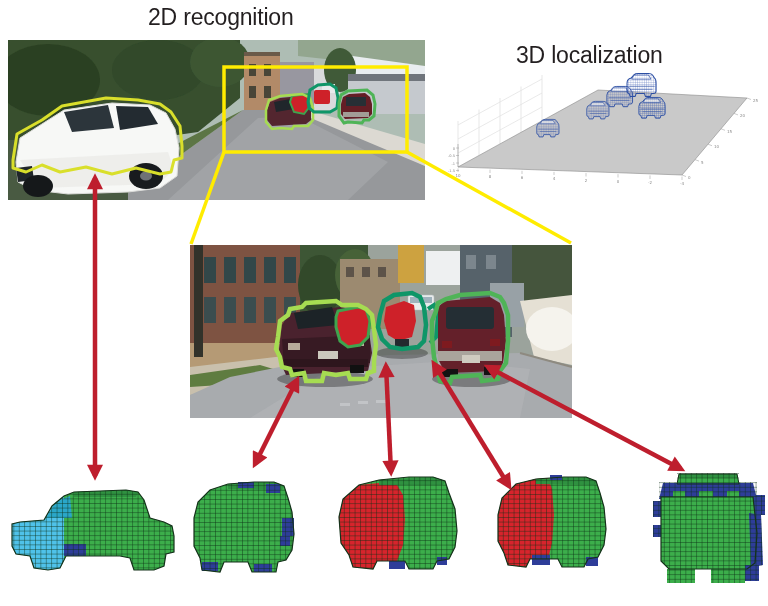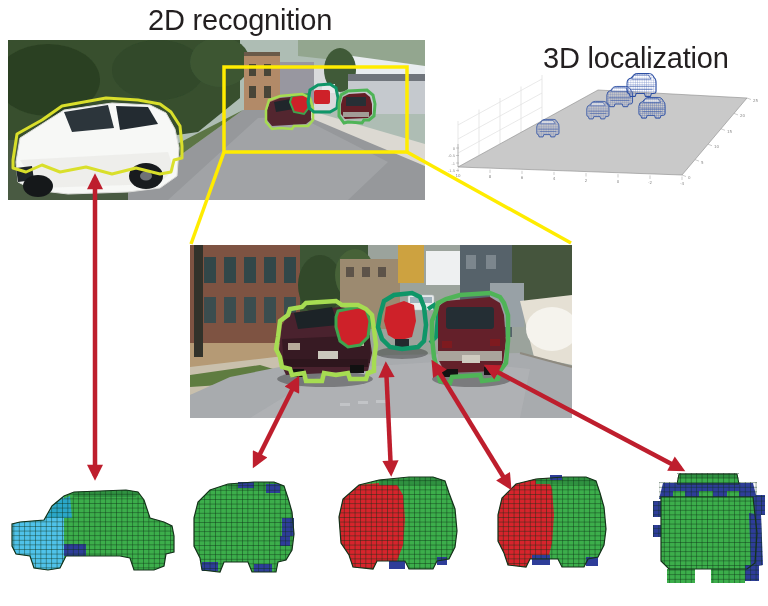--- a/index.html
+++ b/index.html
@@ -1,30 +1,30 @@
 <!DOCTYPE html>
 <html><head>
 <meta charset="utf-8">
 <style>
   html,body{margin:0;padding:0;background:#ffffff;}
   #canvas{position:relative;width:768px;height:606px;background:#ffffff;overflow:hidden;
           font-family:"Liberation Sans","DejaVu Sans",sans-serif;}
-  .title{position:absolute;color:#231f20;font-size:29px;font-weight:500;letter-spacing:-0.2px;white-space:nowrap;}
+  .title{position:absolute;color:#231f20;font-size:23px;font-weight:500;letter-spacing:-0.2px;white-space:nowrap;}
   .abs{position:absolute;}
   svg{display:block;}
   .tk{font-size:4px;fill:#8a8a8a;font-family:"DejaVu Sans",sans-serif;}
   .ztk{font-size:3.6px;fill:#8a8a8a;font-family:"DejaVu Sans",sans-serif;}
 </style>
 </head>
 <body>
 
 <div id="canvas">
 
   <div class="title" style="left:148px;top:4px;">2D recognition</div>
-  <div class="title" style="left:516px;top:42px;margin-left:27px;">3D localization</div>
+  <div class="title" style="left:516px;top:42px;">3D localization</div>
 
   <svg class="abs" style="left:8px;top:40px;" width="417" height="160" viewBox="0 0 417 160">
     <defs>
         <filter id="f1">
           <feGaussianBlur stdDeviation="0.6"></feGaussianBlur>
         </filter>
       </defs>
     <g filter="url(#f1)">
       <rect x="0" y="0" width="417" height="160" fill="#aebdb4"></rect>
       <path d="M290,0 L417,0 L417,30 L290,16 Z" fill="#93a68f"></path>

